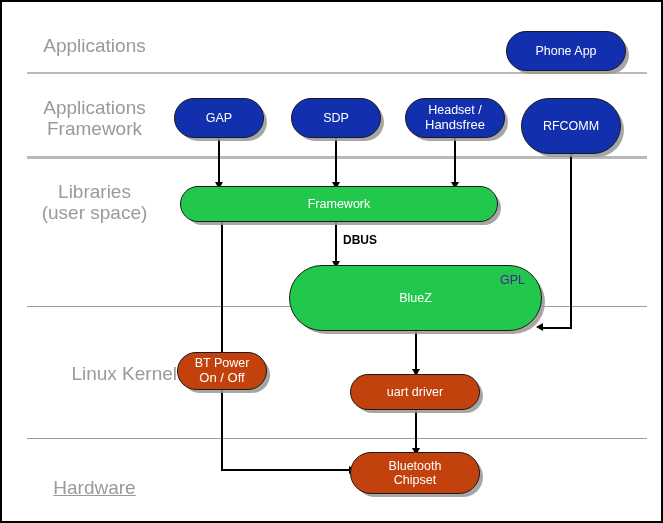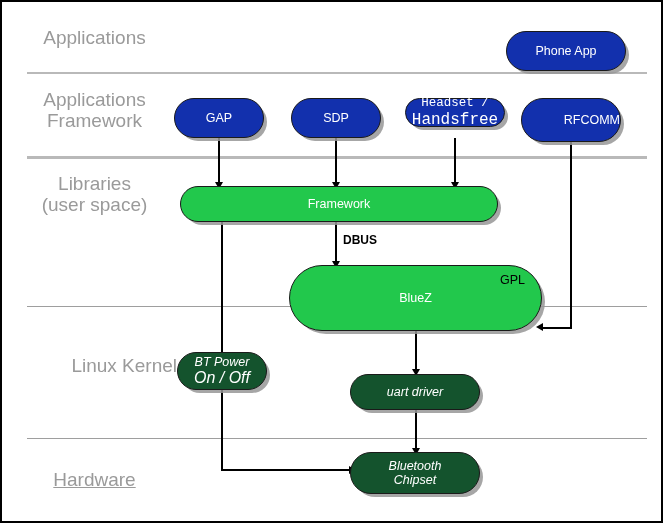--- a/index.html
+++ b/index.html
@@ -22,20 +22,21 @@
   
   .layer-label {
     position: absolute;
     color: #9a9a9a;
     font-size: 19px;
     line-height: 1.08;
     text-align: center;
     white-space: pre-line;
     letter-spacing: 0px;
     user-select: none;
+    margin-top: 8px;
   }
 
   
   .separator {
     position: absolute;
     background: #b9b9b9;
   }
   .separator.thin { background: #9e9e9e; height: 1px; }
 
   
@@ -80,34 +81,34 @@
     align-items: center;
     justify-content: center;
     color: #ffffff;
     text-align: center;
     box-shadow: 4px 4px 0 -1px rgba(150,150,150,0.85);
     box-sizing: border-box;
     z-index: 5;
     user-select: none;
   }
   .node .lbl-main { font-size: 12.5px; line-height: 1.15; }
-  .node .lbl-sub  { font-size: 16px; line-height: 1.15; }
+  .node .lbl-sub  { font-size: 13px; line-height: 1.15; }
 
   .node.blue  { background: #1230ad; }
   .node.green { background: #22c84c; }
-  .node.red   { background: #14532d; font-style: italic; }
+  .node.red   { background: #c2410c; }
 
   .node.green .lbl-main { font-size: 12.5px; }
 
   
   .corner-tag {
     position: absolute;
     right: 16px;
     top: 8px;
-    color: #000000;
+    color: #4c1d95;
     font-size: 12.5px;
     line-height: 1;
   }
 
   
   .edge-label {
     position: absolute;
     color: #000000;
     font-size: 12px;
     background: transparent;
@@ -171,26 +172,26 @@
   </div>
 
   <div class="node blue" style="left:172px; top:96px; width:90px; height:40px;">
     <span class="lbl-main">GAP</span>
   </div>
 
   <div class="node blue" style="left:289px; top:96px; width:90px; height:40px;">
     <span class="lbl-main">SDP</span>
   </div>
 
-  <div class="node blue" style="left:403px; top:96px; width:100px; height:29px;font-family:Liberation Mono, monospace;">
+  <div class="node blue" style="left:403px; top:96px; width:100px; height:40px;">
     <span class="lbl-main">Headset /</span>
     <span class="lbl-sub">Handsfree</span>
   </div>
 
-  <div class="node blue" style="left:519px; top:96px; width:100px; height:44px;align-items:flex-end;">
+  <div class="node blue" style="left:519px; top:96px; width:100px; height:56px;">
     <span class="lbl-main">RFCOMM</span>
   </div>
 
   <div class="node green" style="left:178px; top:184px; width:318px; height:36px;">
     <span class="lbl-main">Framework</span>
   </div>
 
   <div class="node green" style="left:287px; top:263px; width:253px; height:66px;">
     <span class="lbl-main">BlueZ</span>
     <span class="corner-tag">GPL</span>

